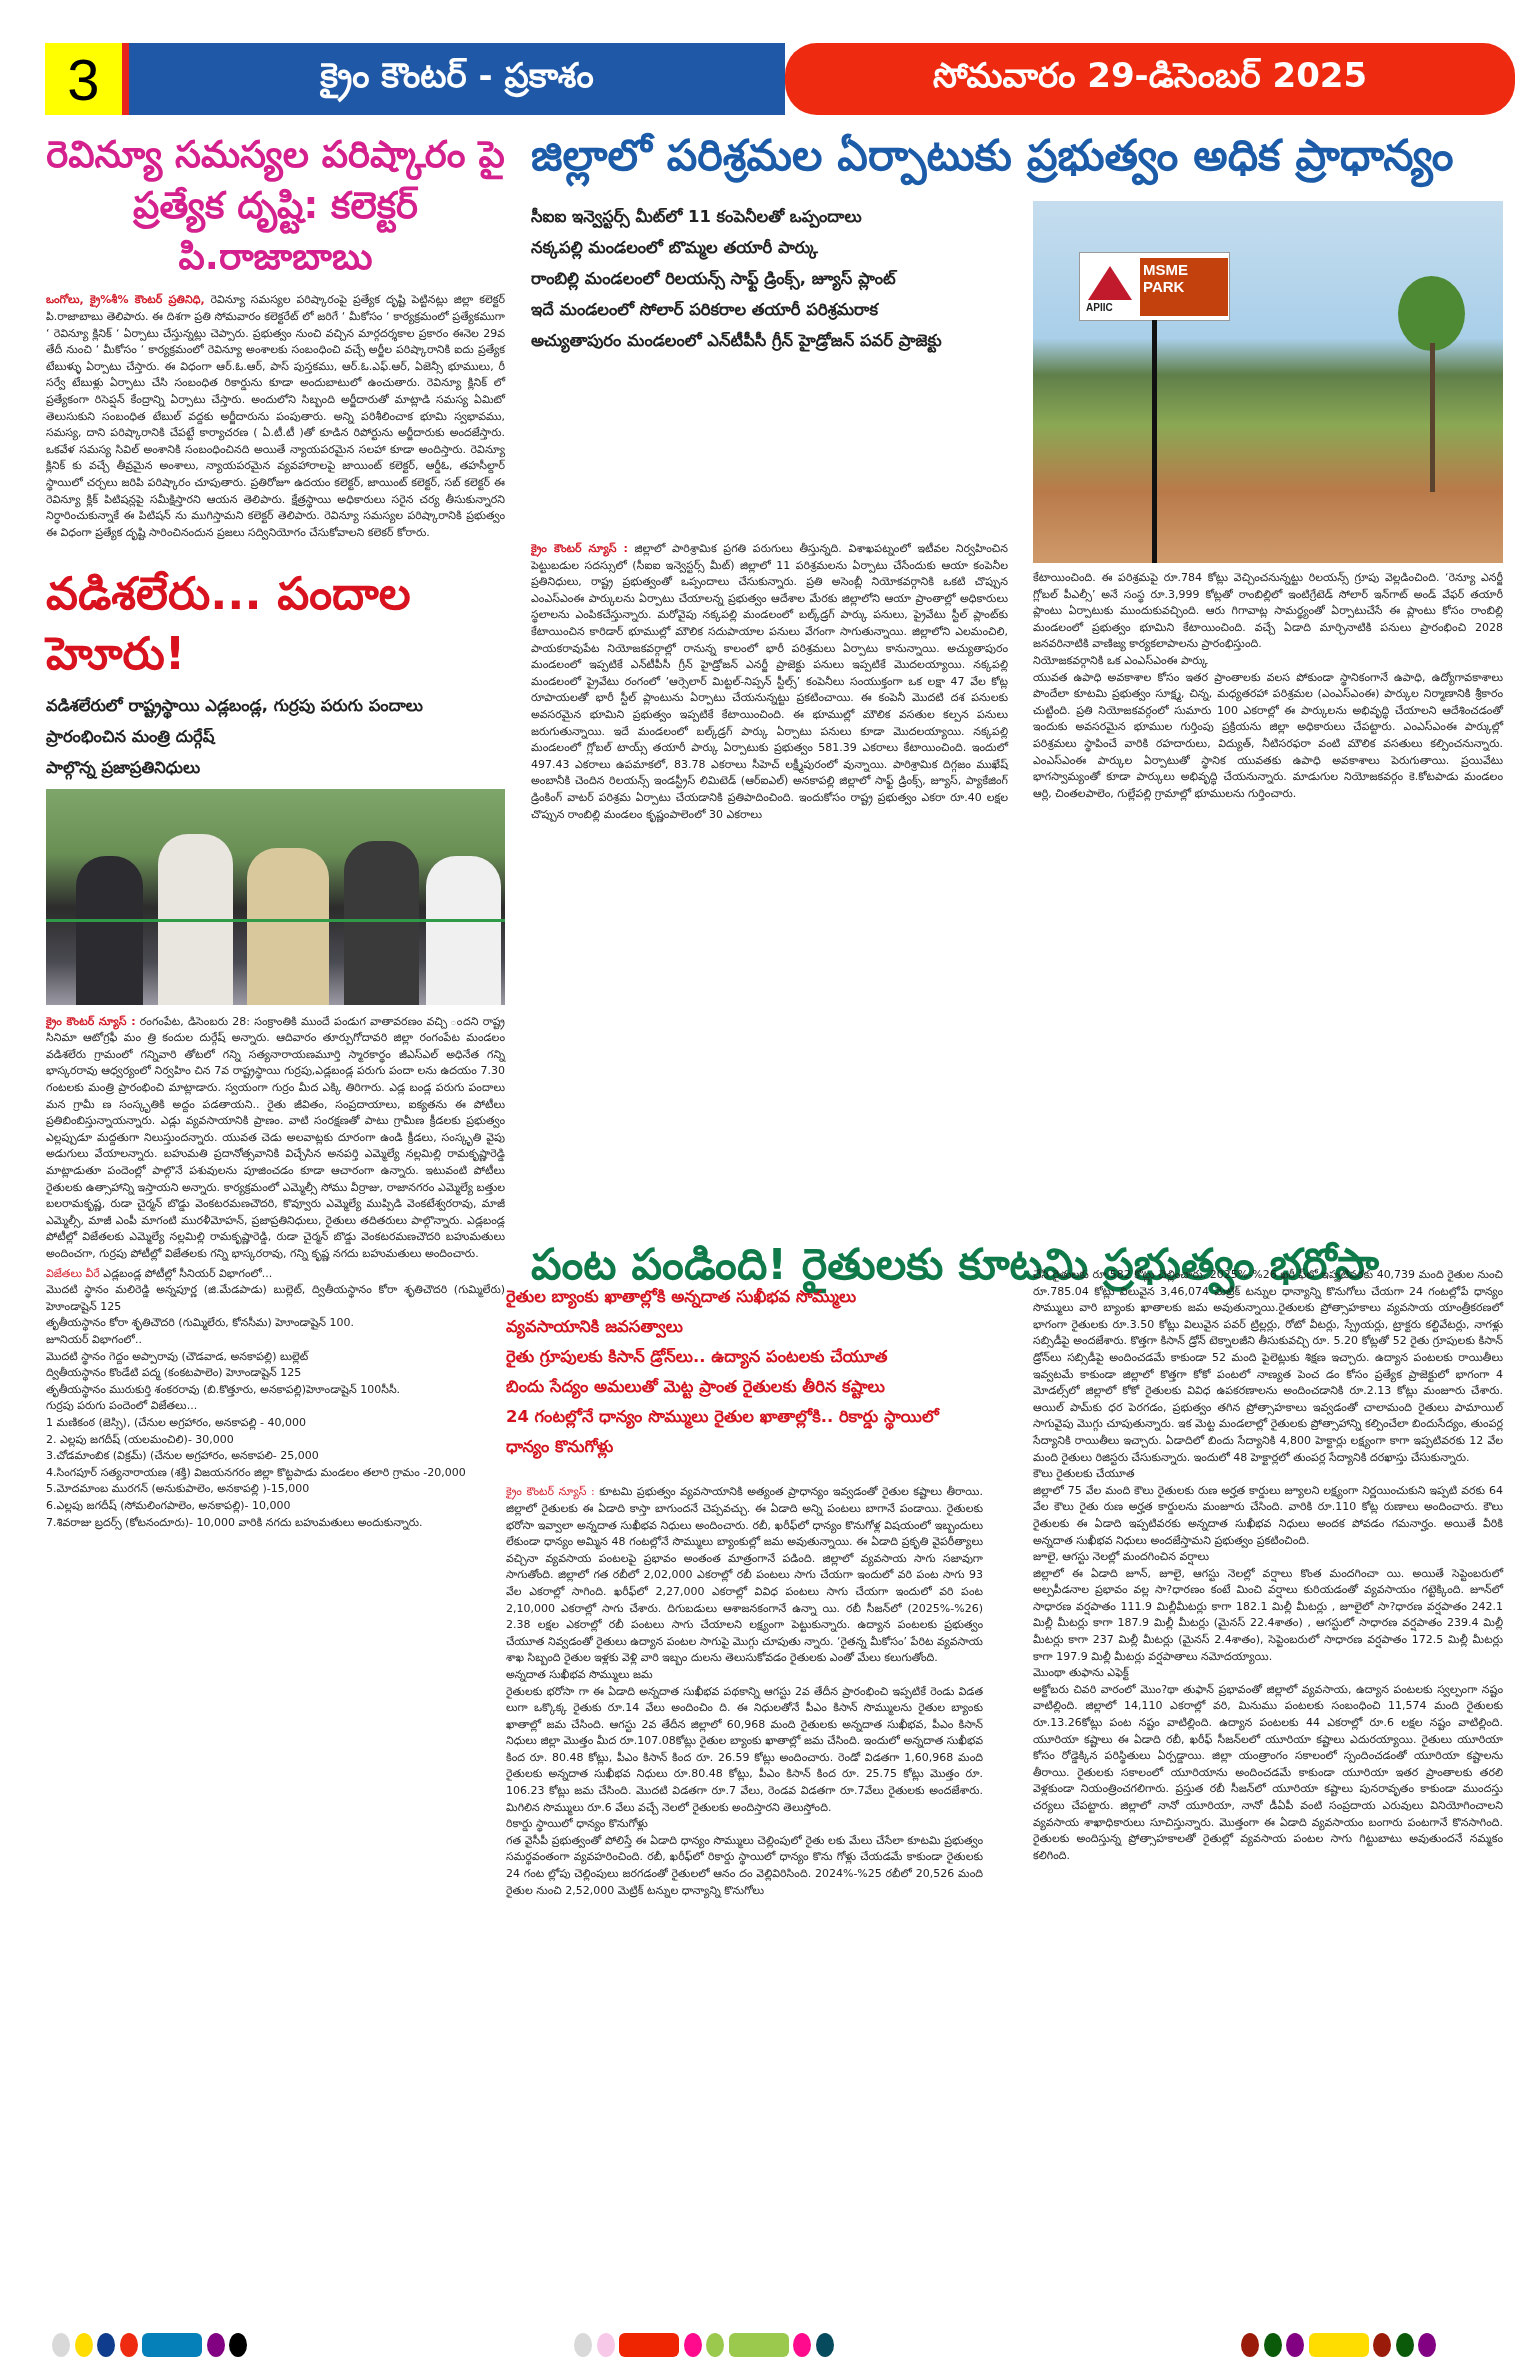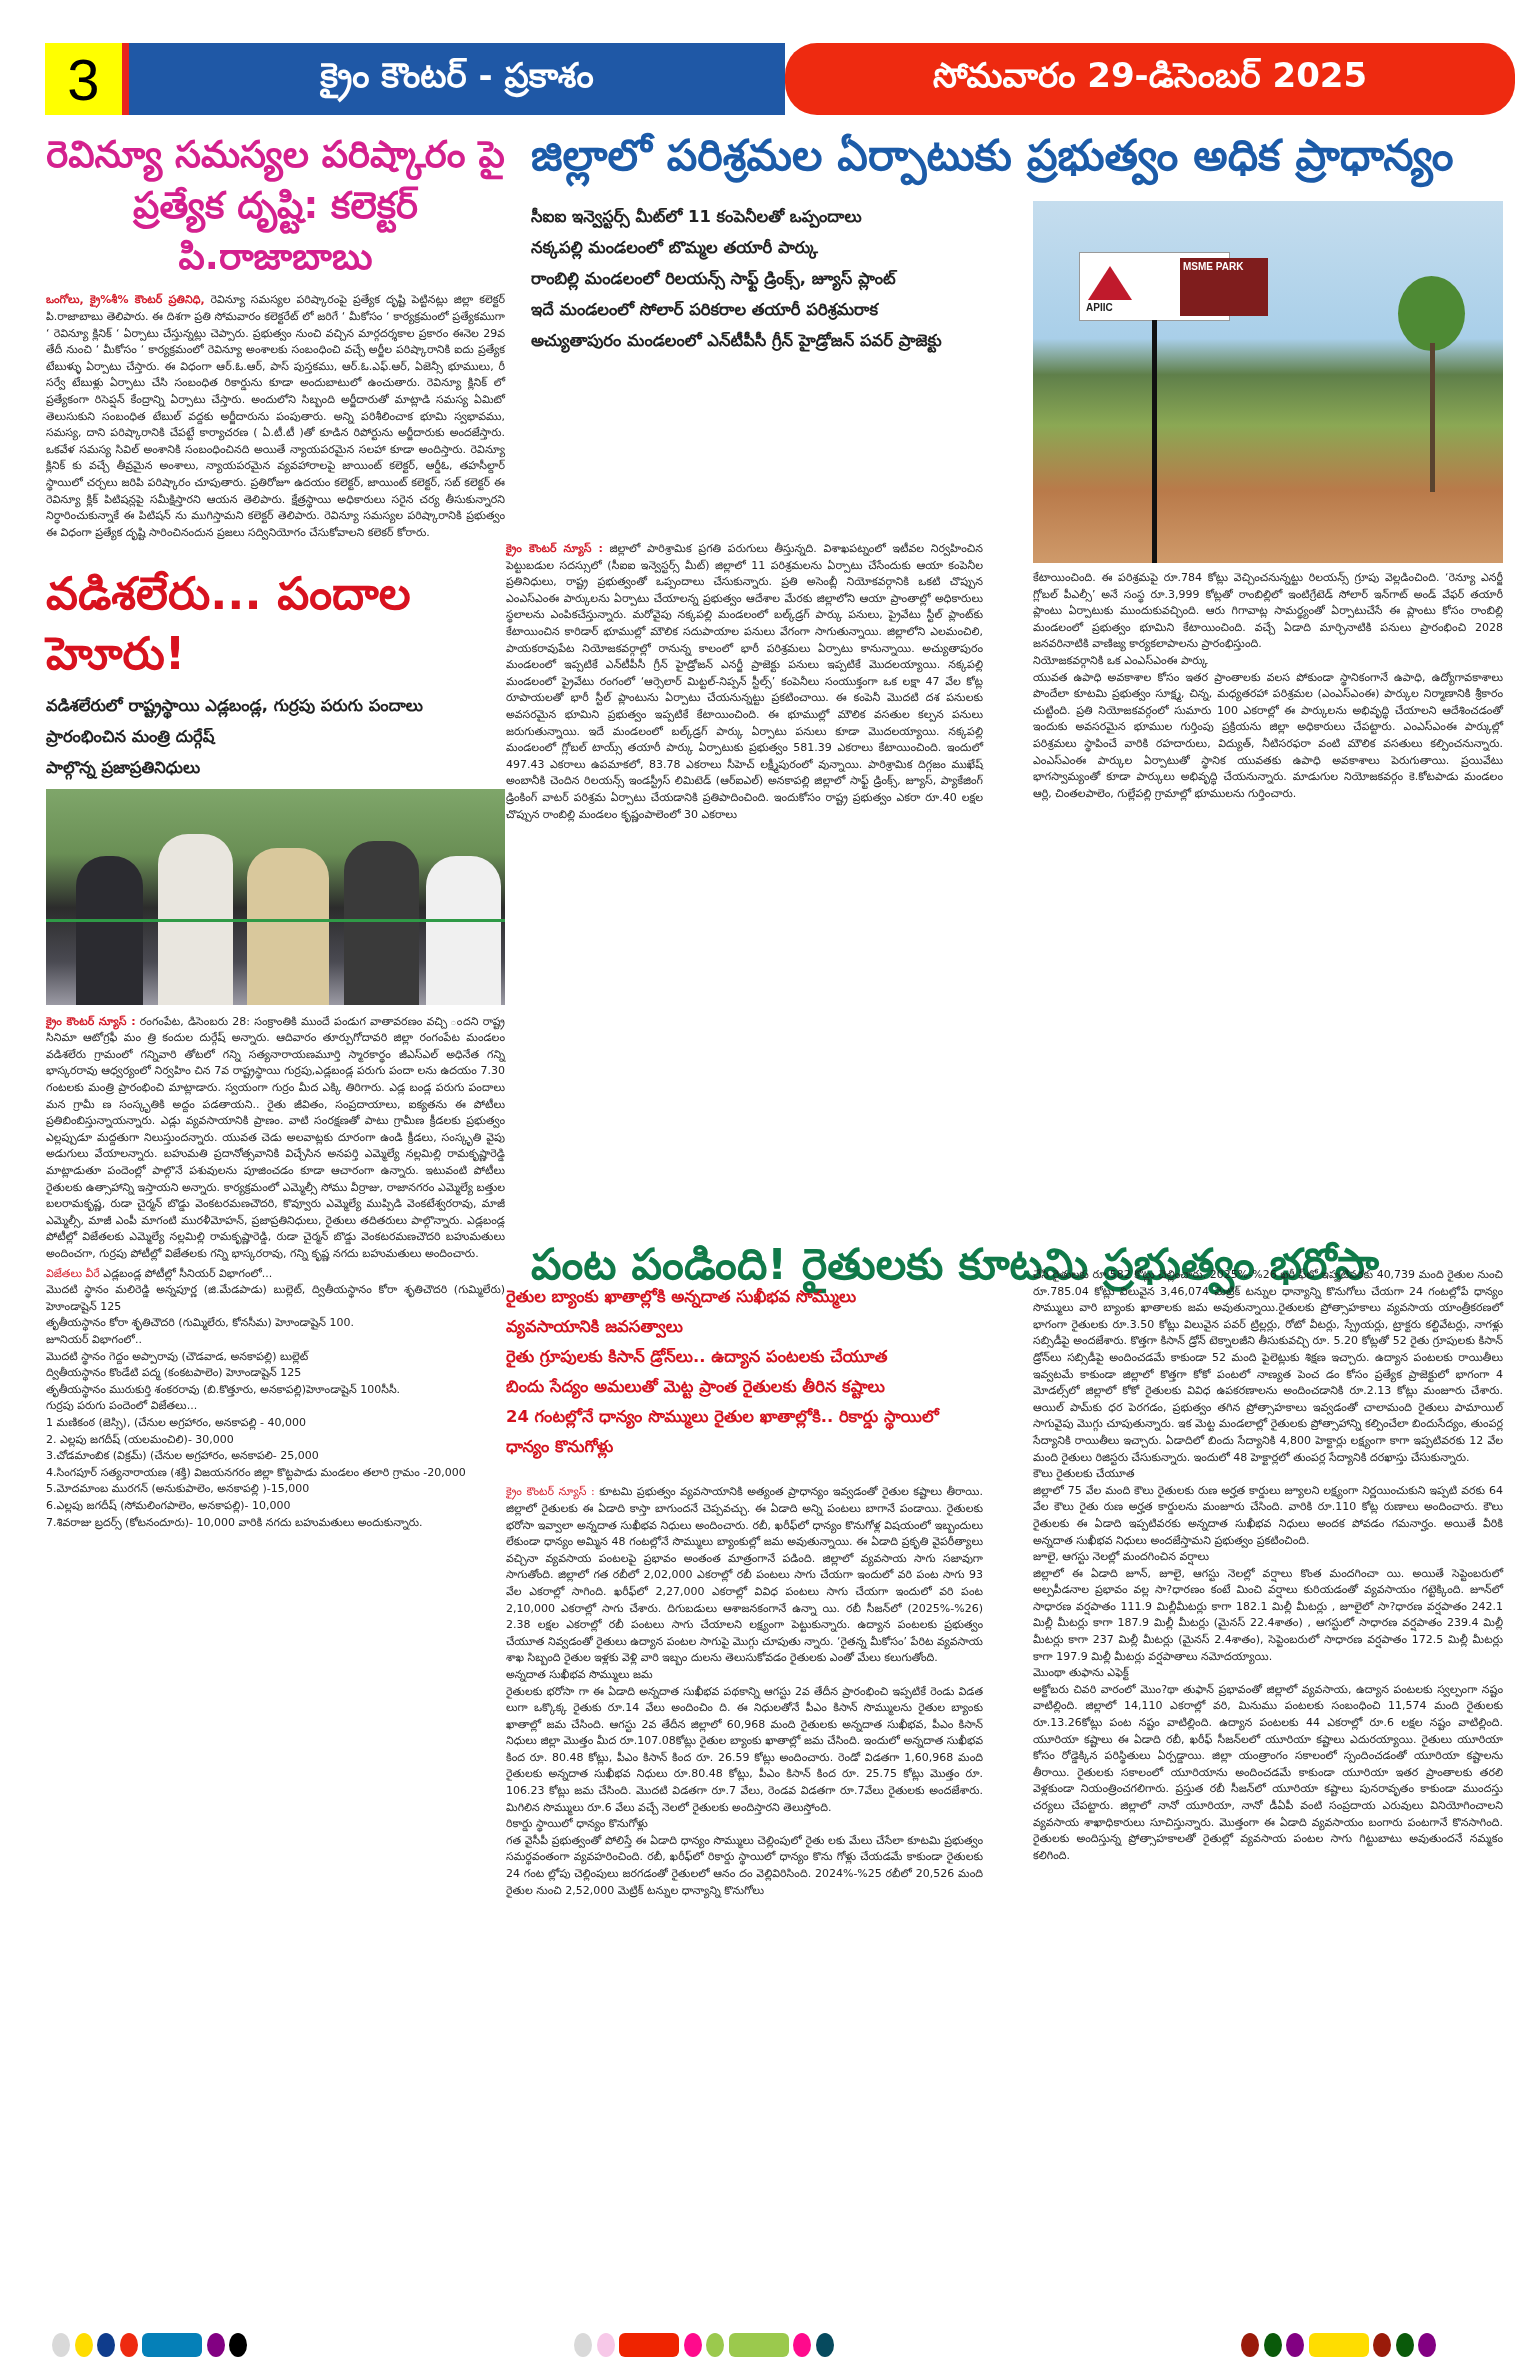--- a/index.html
+++ b/index.html
@@ -22,30 +22,30 @@
   .lead { color:#d21d2a; font-weight:bold; }
   .sub { font-size:16.4px; line-height:31px; font-weight:bold; }
   .sub-red { font-size:16.4px; line-height:30px; color:#d4141f; font-weight:bold; }
 
   .photo { position:relative; overflow:hidden; }
   .photo-people { height:216px; background:linear-gradient(180deg,#7fa66a 0%,#6a8f55 30%,#2c2c2c 55%,#4a4a52 80%,#9b9aa4 100%); margin:6px 0 9px; }
   .photo-people .ribbon { position:absolute; left:0; right:0; top:130px; height:3.7px; background:#2f9a47; }
   .photo-people .p { position:absolute; bottom:0; border-radius:30px 30px 0 0; }
   .photo-msme { position:absolute; left:1033px; top:201px; width:470px; height:362px; background:linear-gradient(180deg,#c5ddee 0%,#a9cfe9 38%,#5f7f4a 48%,#8ba854 62%,#b97a4a 80%,#cf9a6a 100%); }
   .sign { position:absolute; left:46px; top:51px; width:149px; height:67px; background:#fff; border:0.7px solid #999; }
-  .sign .green { position:absolute; left:60px; top:4.5px; width:88px; height:58px; background:#7f1d1d; color:#fff; font-size:10px; font-weight:bold; font-family:"Liberation Sans", sans-serif; padding:3px; box-sizing:border-box;margin-left:40px; }
+  .sign .green { position:absolute; left:60px; top:4.5px; width:88px; height:58px; background:#c2410c; color:#fff; font-size:15px; font-weight:bold; font-family:"Liberation Sans", sans-serif; padding:3px; box-sizing:border-box; }
   .sign .logo { position:absolute; left:7.5px; top:13.4px; width:0; height:0; border-left:22.4px solid transparent; border-right:22.4px solid transparent; border-bottom:34px solid #c01a2c; }
   .sign .apiic { position:absolute; left:6px; top:49px; font-size:10px; font-weight:bold; color:#222; font-family:"Liberation Sans", sans-serif;text-align:center; }
   .pole { position:absolute; left:119px; top:119px; width:4.5px; height:246px; background:#111; }
   .tree { position:absolute; left:365px; top:75px; width:67px; height:75px; background:#4e8a34; border-radius:50%; }
   .trunk { position:absolute; left:397px; top:142px; width:4.5px; height:149px; background:#5a4430; }
 
   .mid-top-left { position:absolute; left:531px; top:201px; width:492px; }
   .mid-right { position:absolute; left:1033px; top:570px; width:470px; }
-  .mid-left-body { position:absolute; left:506px; top:541px; width:477px; }
+  .mid-left-body { position:absolute; left:531px; top:541px; width:477px; }
 
   .farm-head { position:absolute; left:531px; top:1234px; width:992px; }
   .farm-left { position:absolute; left:506px; top:1282px; width:477px; }
   .farm-right { position:absolute; left:1033px; top:1267px; width:470px; }
 
   .dots { position:absolute; top:2332px; height:25px; display:flex; gap:4.5px; align-items:center; }
   .dot { width:18px; height:24px; border-radius:50%; }
   .bar { width:60px; height:24px; border-radius:6px; }
   .winners { margin-top:3px; }
   .winners div { font-size:11px; line-height:16.6px; }

